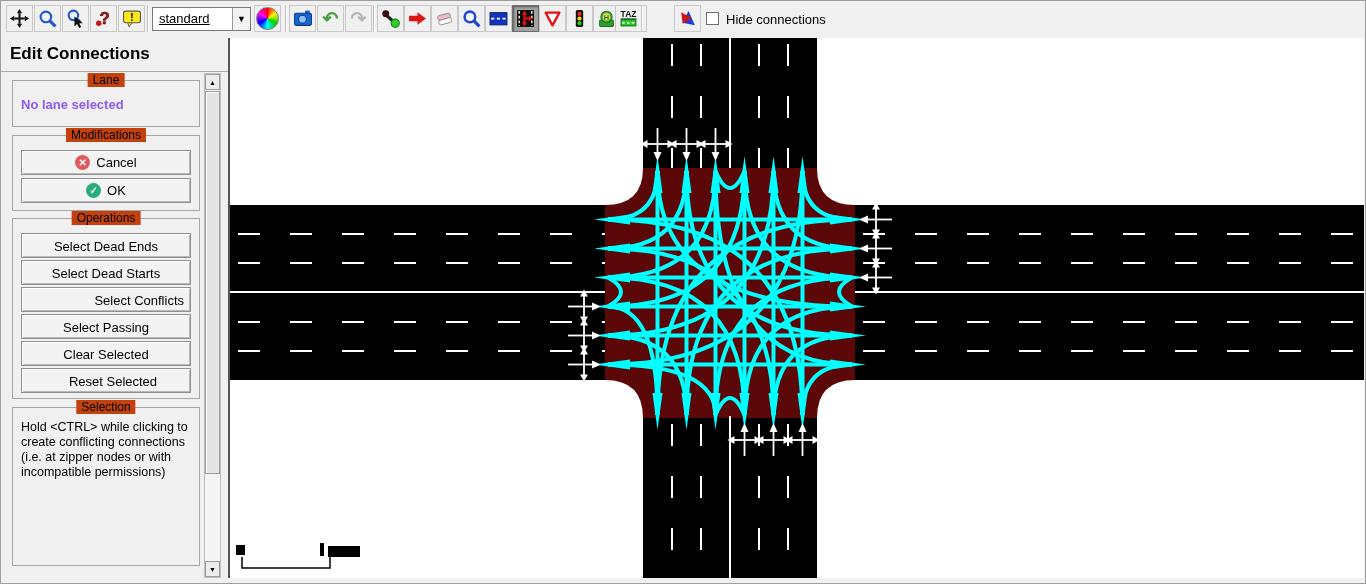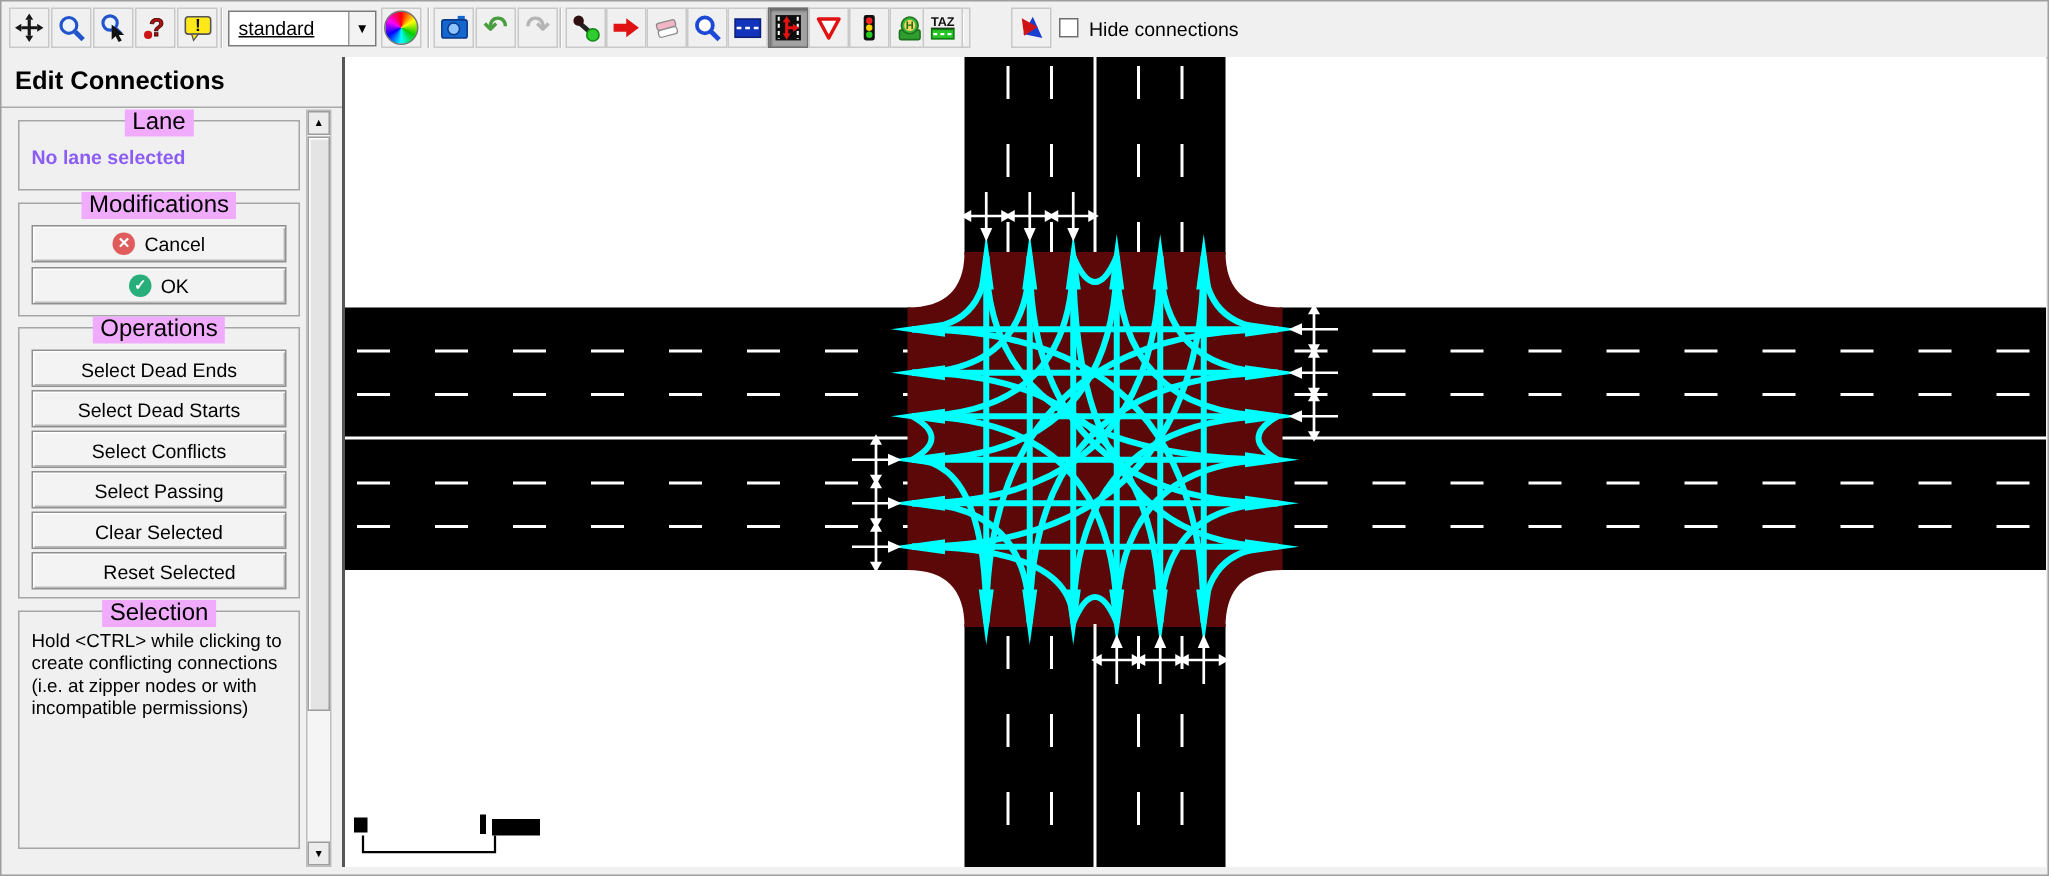--- a/index.html
+++ b/index.html
@@ -18,21 +18,21 @@
   .wheel{width:21px;height:21px;border-radius:50%;border:1px solid #777;background:conic-gradient(#f00,#ff0,#0c0,#0ff,#00f,#f0f,#f00);}
   .chk{position:absolute;left:706px;top:12px;width:13px;height:13px;background:#fff;border:1px solid #6e6e6e;box-sizing:border-box;cursor:pointer;}
   .chklbl{position:absolute;left:726px;top:12px;font-size:13px;color:#000;text-align:center;}
 
   
   #sidebar{position:absolute;left:0;top:38px;width:228px;height:540px;background:#f0f0f0;}
   #canvas-area{position:absolute;left:228px;top:38px;width:1136px;height:540px;background:#fff;border-left:2px solid #555;box-sizing:border-box;}
   .ptitle{position:absolute;left:10px;top:6px;font-size:17px;font-weight:bold;color:#000;}
   .psep{position:absolute;left:0;top:33px;width:228px;height:1px;background:#aaa;}
   .gbox{position:absolute;left:12px;width:188px;border:1px solid #a6a6a6;box-sizing:border-box;}
-  .gleg{position:absolute;top:-8px;left:50%;transform:translateX(-50%);background:#f0abfc;padding:0 5px;font-size:16px;color:#000;white-space:nowrap;}
+  .gleg{position:absolute;top:-8px;left:50%;transform:translateX(-50%);background:#c2410c;padding:0 5px;font-size:12px;color:#000;white-space:nowrap;}
   .gtext{font-size:13px;color:#8b5cf6;font-weight:bold;}
   .pbtn{display:block;width:170px;height:25px;margin:0 auto;background:#f3f3f3;border:1px solid #8f8f8f;box-shadow:inset 1px 1px 0 #fff, inset -1px -1px 0 #b9b9b9;font-size:13px;color:#000;text-align:center;line-height:23px;cursor:pointer;box-sizing:border-box;font-family:"Liberation Sans",sans-serif;}
   .iconbtn{display:flex;align-items:center;justify-content:center;gap:6px;}
   .cir{width:15px;height:15px;border-radius:50%;color:#fff;font-size:10px;font-weight:bold;display:flex;align-items:center;justify-content:center;line-height:1;}
   .helptxt{font-size:12.5px;line-height:15px;color:#000;margin:0 0 12px 0;}
 
   
   .sbar{position:absolute;left:204px;top:35px;width:17px;height:505px;background:#f5f5f5;border:1px solid #bdbdbd;box-sizing:border-box;}
   .sbtn{position:absolute;left:0;width:15px;height:16px;background:#ececec;border:1px solid #9d9d9d;box-sizing:border-box;font-size:7px;color:#000;display:flex;align-items:center;justify-content:center;cursor:pointer;}
   .sthumb{position:absolute;left:0;top:17px;width:15px;height:383px;background:#e4e4e4;border:1px solid #9d9d9d;box-shadow:inset 1px 1px 0 #fff;box-sizing:border-box;cursor:pointer;}
@@ -216,21 +216,21 @@
     <button class="pbtn iconbtn" style="margin-top:3px;">
       <span class="cir" style="background:#27ae7a;">✓</span>
       <span>OK</span>
     </button>
   </div>
 
   <div class="gbox" style="top:180px;height:181px;">
     <div class="gleg">Operations</div>
     <button class="pbtn" style="margin-top:14px;">Select Dead Ends</button>
     <button class="pbtn" style="margin-top:2px;">Select Dead Starts</button>
-    <button class="pbtn" style="margin-top:2px;">Select Conflicts</button>
+    <button class="pbtn" style="margin-top:2px;text-align:right;">Select Conflicts</button>
     <button class="pbtn" style="margin-top:2px;">Select Passing</button>
     <button class="pbtn" style="margin-top:2px;">Clear Selected</button>
     <button class="pbtn" style="margin-top:2px;padding-left:20px;">Reset Selected</button>
   </div>
 
   <div class="gbox" style="top:369px;height:159px;">
     <div class="gleg">Selection</div>
     <div style="padding:12px 6px 0 8px;">
       <p class="helptxt">Hold &lt;CTRL&gt; while clicking to create conflicting connections (i.e. at zipper nodes or with incompatible permissions)</p>
     </div>

